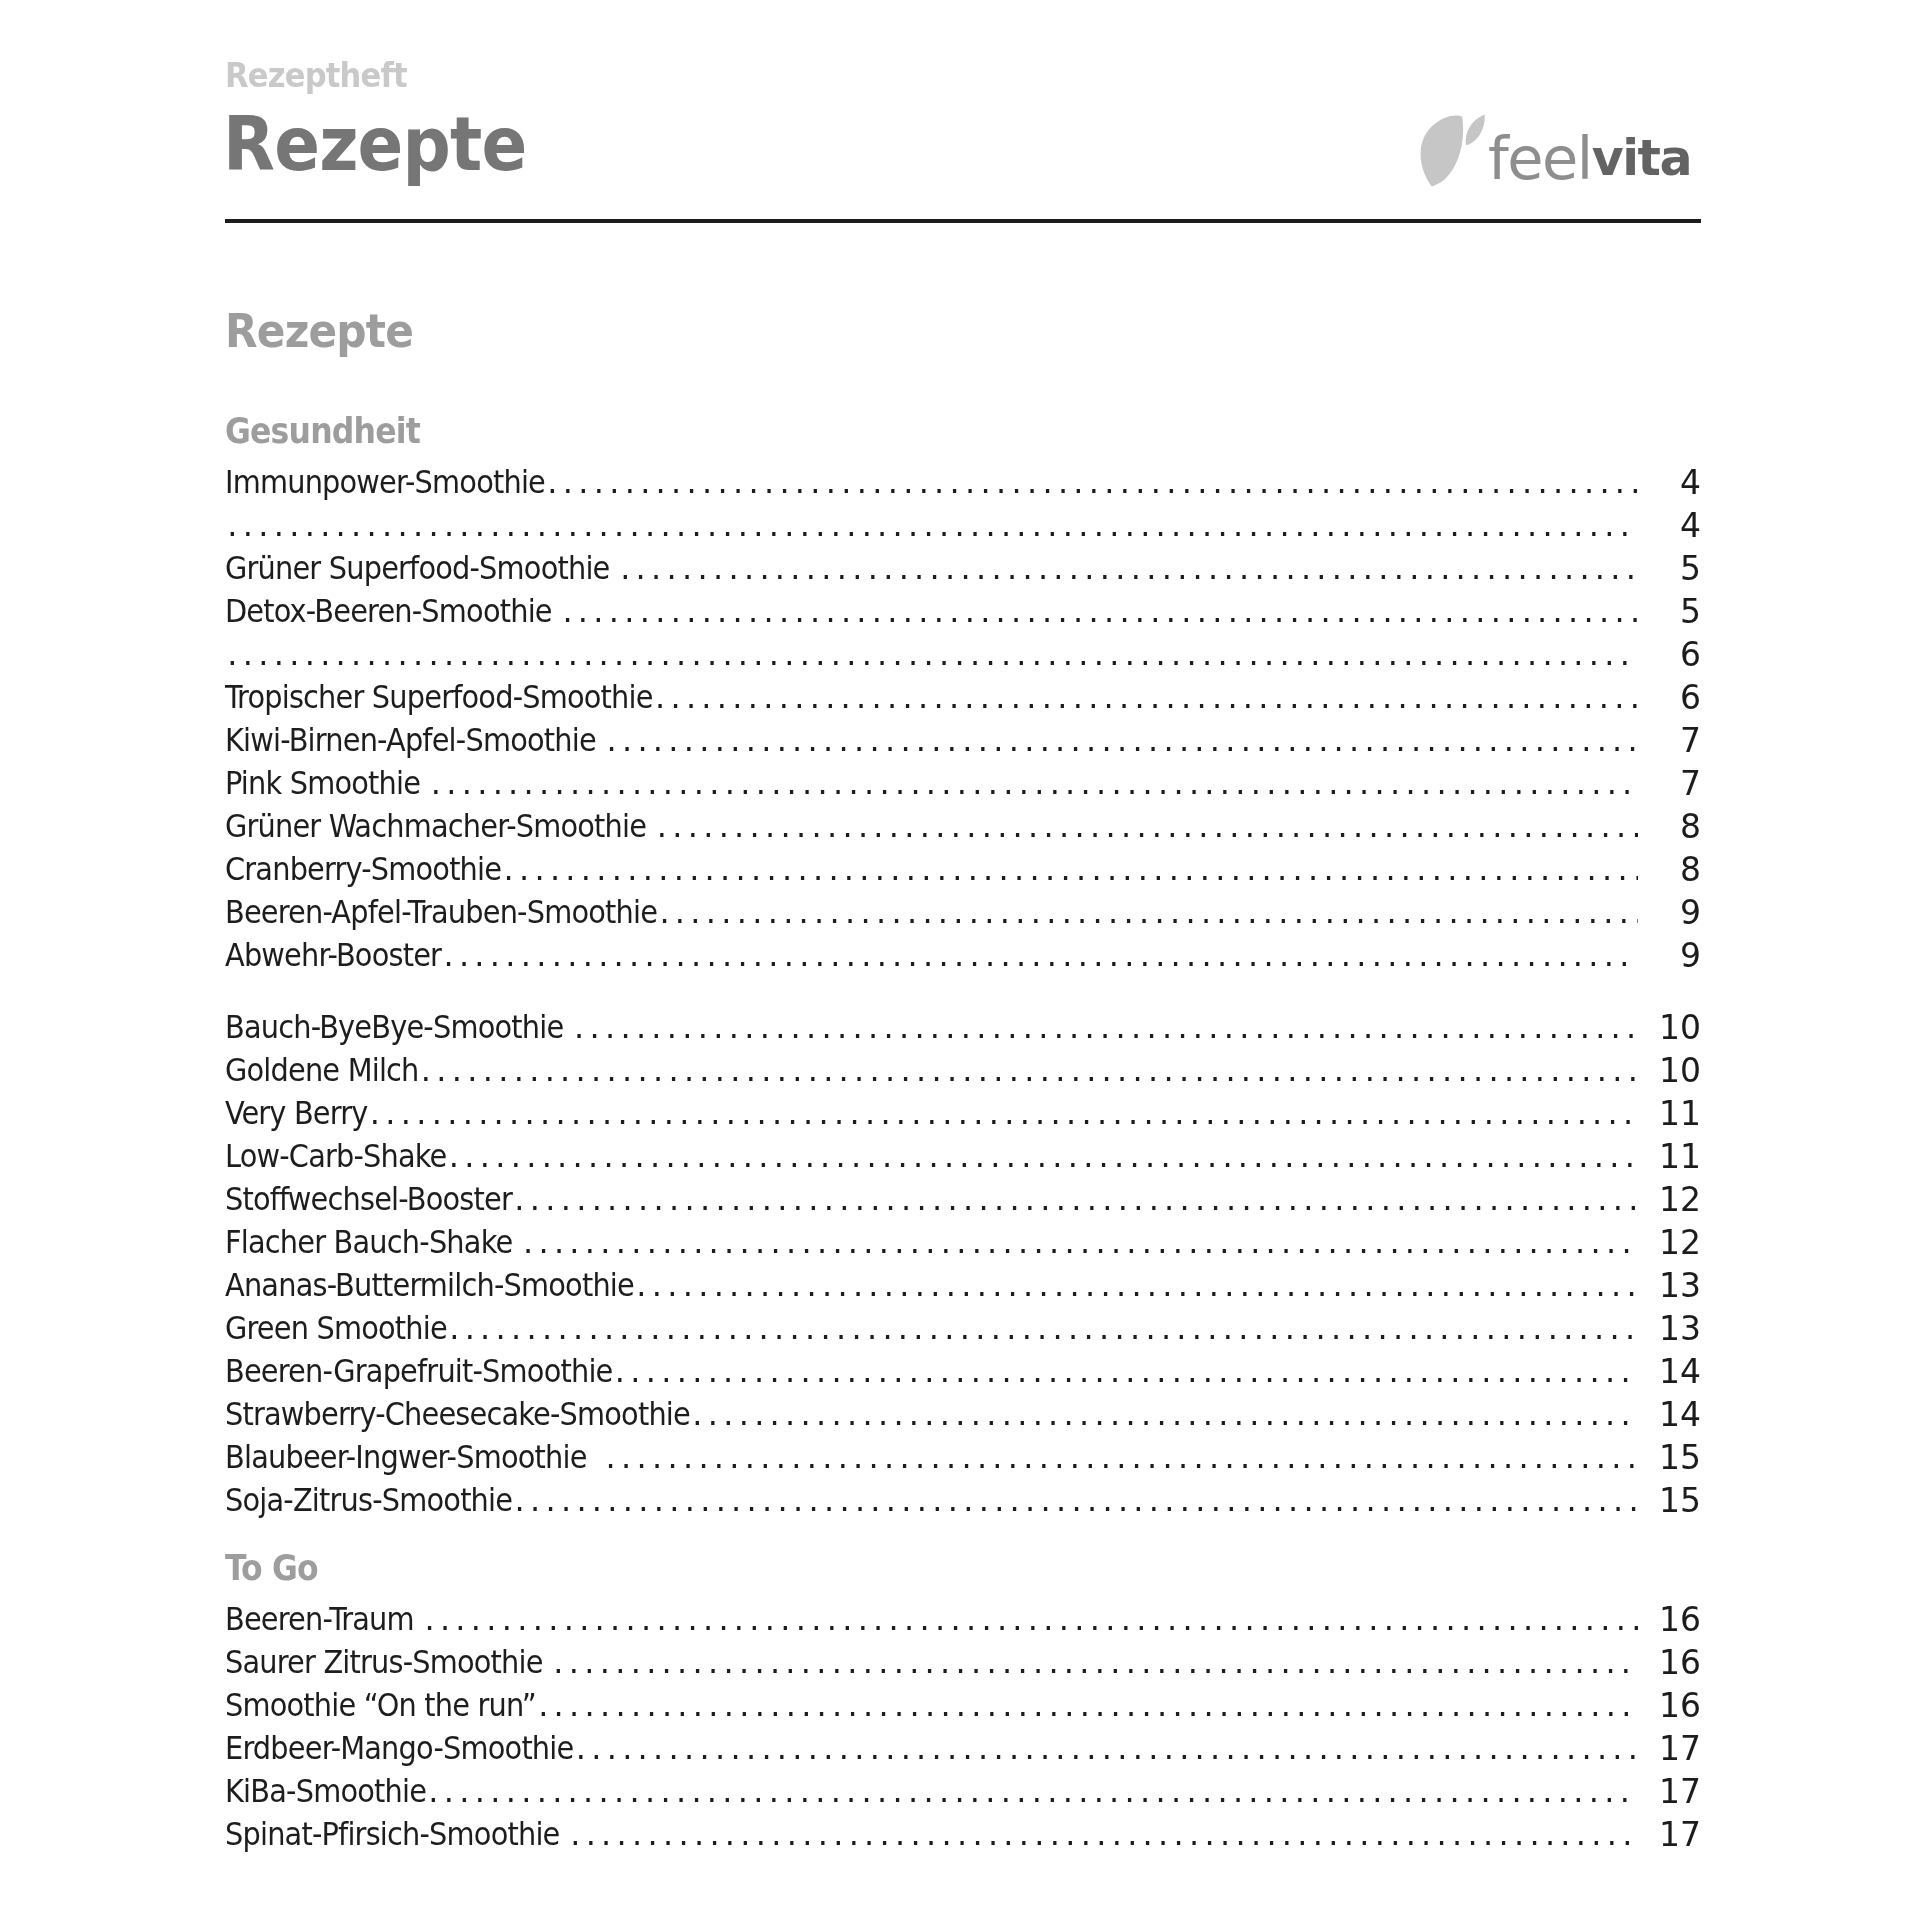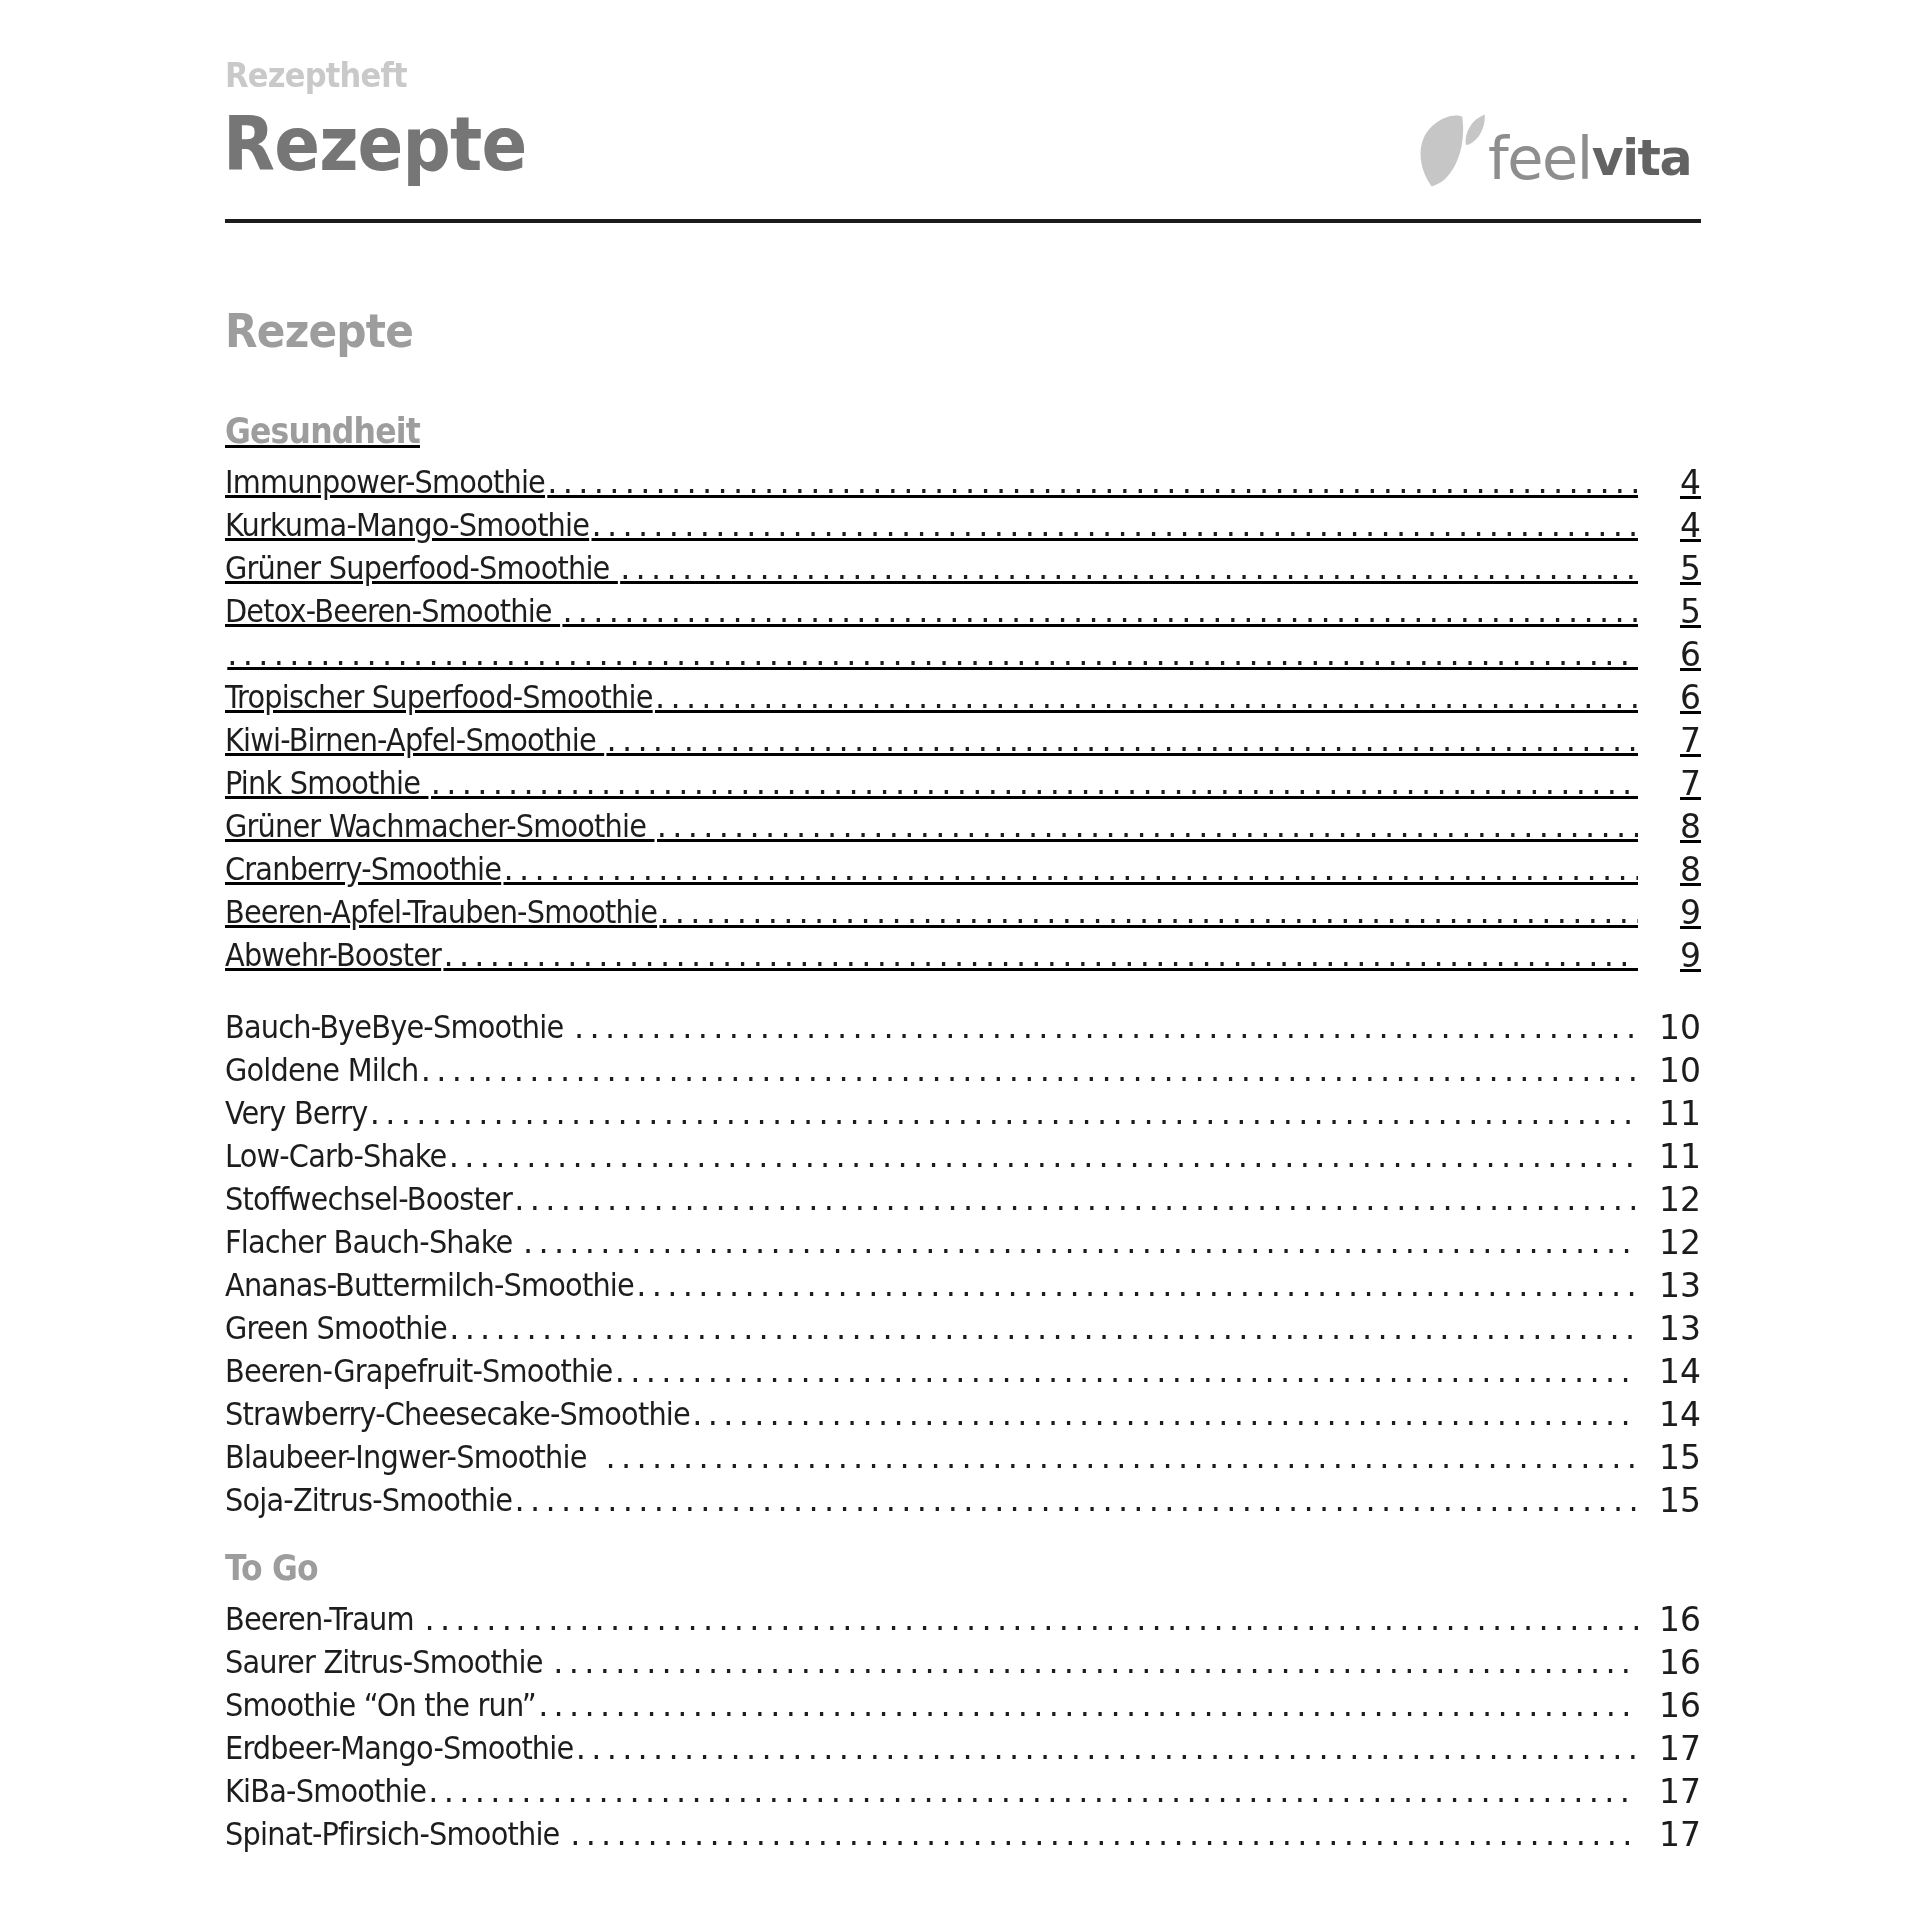--- a/index.html
+++ b/index.html
@@ -43,21 +43,21 @@
   }
 
   
   .toc { position: absolute; left: 225px; right: 223px; top: 307px; }
   .toc-title {
     margin: 0 0 59px 0;
     font-size: 47px; line-height: 47px; font-weight: 700;
     color: #9d9d9d;
   }
   .toc-section { margin-top: 28.6px; }
-  .toc-section:first-child { margin-top: 0; text-decoration: underline; }
+  .toc-section:first-child { margin-top: 0; }
   .sec-heading {
     margin: 0 0 12px 0;
     font-size: 35px; line-height: 36px; font-weight: 700;
     color: #9d9d9d;
   }
   .row {
     display: flex; align-items: flex-end;
     height: 43px; line-height: 43px;
     color: #1d1d1d;
   }
@@ -101,21 +101,20 @@
     <h2 class="toc-title cond">Rezepte</h2>
     <div id="toc-sections">
         <section class="toc-section">
           <h3 class="sec-heading cond">Gesundheit</h3>
           <div class="row">
             <span class="row-title cond">Immunpower-Smoothie</span>
             <span class="dots" aria-hidden="true">............................................................................................................................................................................................................................</span>
             <span class="page">4</span>
           </div>
           <div class="row">
-            <span class="row-title cond">Kurkuma-Mango-Smoothie</span>
             <span class="dots" aria-hidden="true">............................................................................................................................................................................................................................</span>
             <span class="page">4</span>
           </div>
           <div class="row">
             <span class="row-title cond">Grüner Superfood-Smoothie&nbsp;</span>
             <span class="dots" aria-hidden="true">............................................................................................................................................................................................................................</span>
             <span class="page">5</span>
           </div>
           <div class="row">
             <span class="row-title cond">Detox-Beeren-Smoothie&nbsp;</span>

